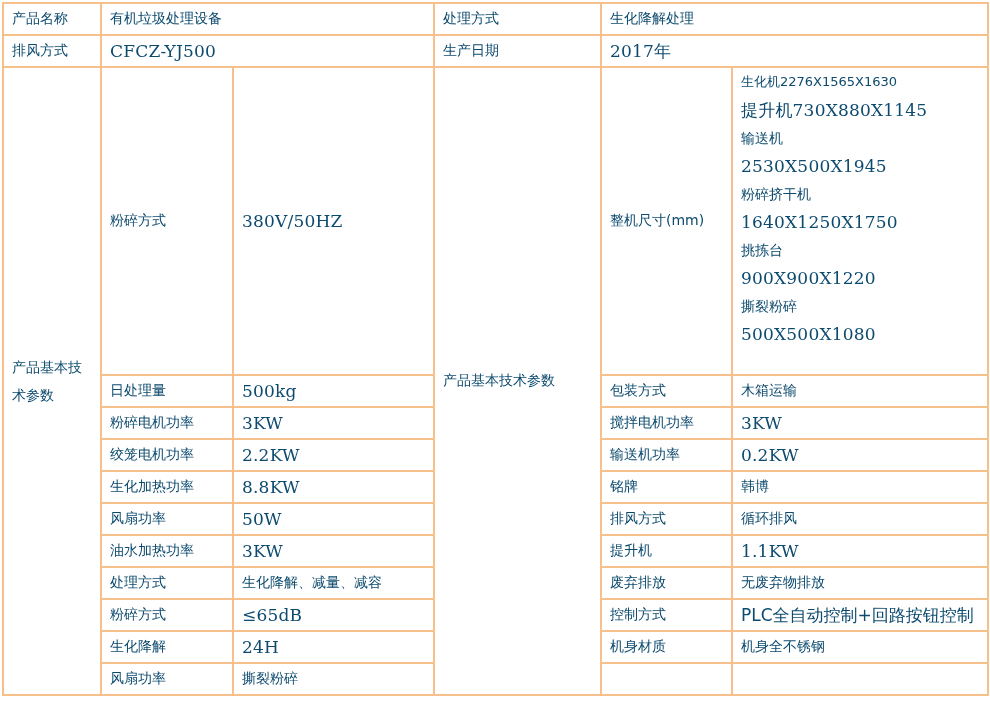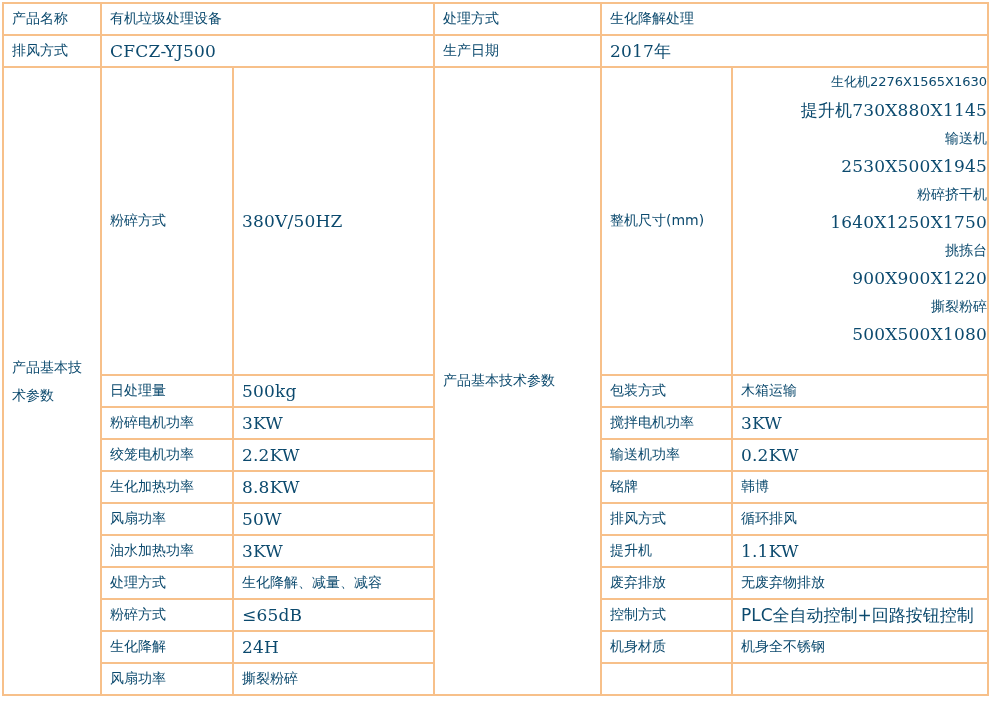--- a/index.html
+++ b/index.html
@@ -16,21 +16,21 @@
     border: 2px solid #F7C08A;
     padding: 0 0 0 8px;
     height: 30px;
     vertical-align: middle;
     white-space: nowrap;
     overflow: hidden;
   }
   .mono { font-family: "DejaVu Serif", "Liberation Serif", serif; font-size: 17px; letter-spacing: 0.2px; }
   .tall { height: 306px !important; }
   .multiline { white-space: normal !important; line-height: 28px; vertical-align: top !important; padding-top: 0 !important; }
-  .multiline div { height: 28px; text-align: right; }
+  .multiline div { height: 28px; }
   .grp { line-height: 28px; white-space: normal !important; }
   .grp-left { padding-top: 0 !important; border-radius: 29px; }
 </style>
 </head>
 <body>
 
 <div class="wrap">
 <table class="spec">
   <colgroup>
     <col style="width:98px">

